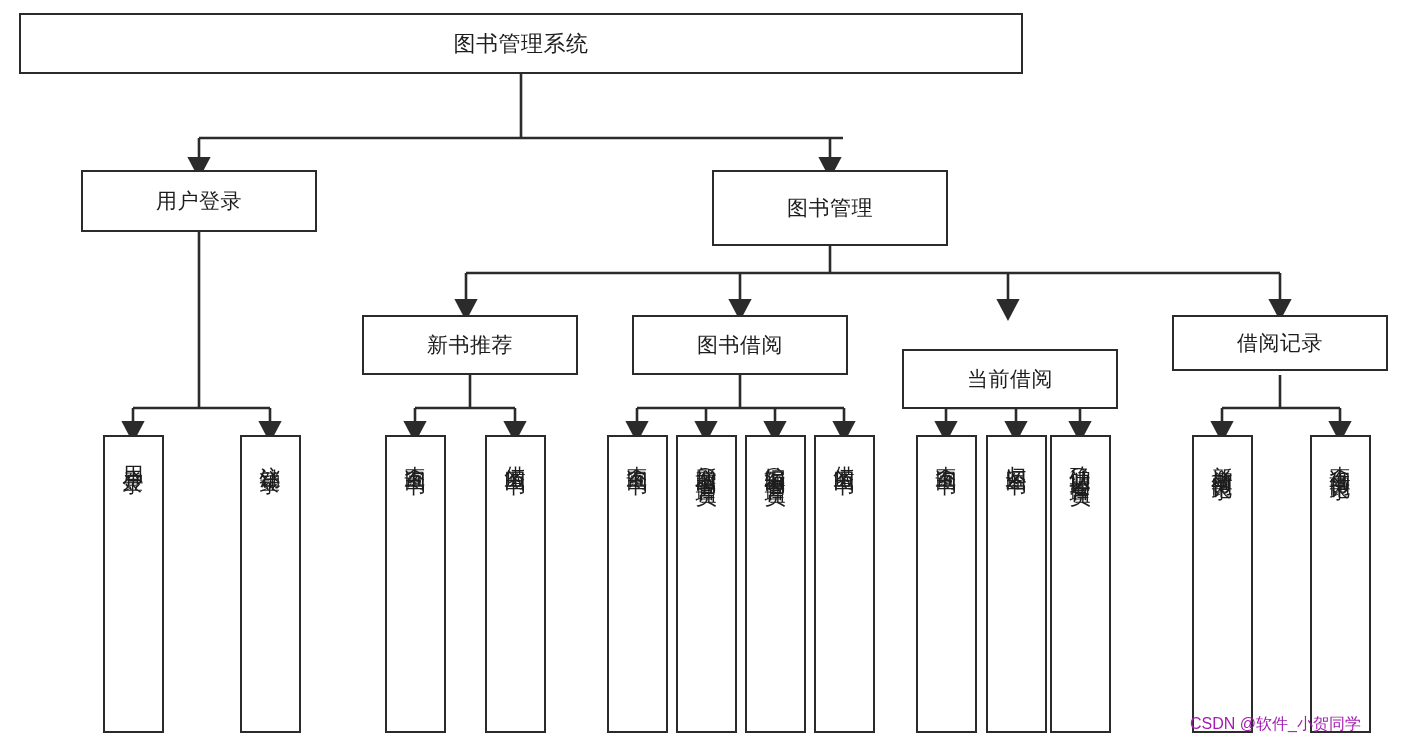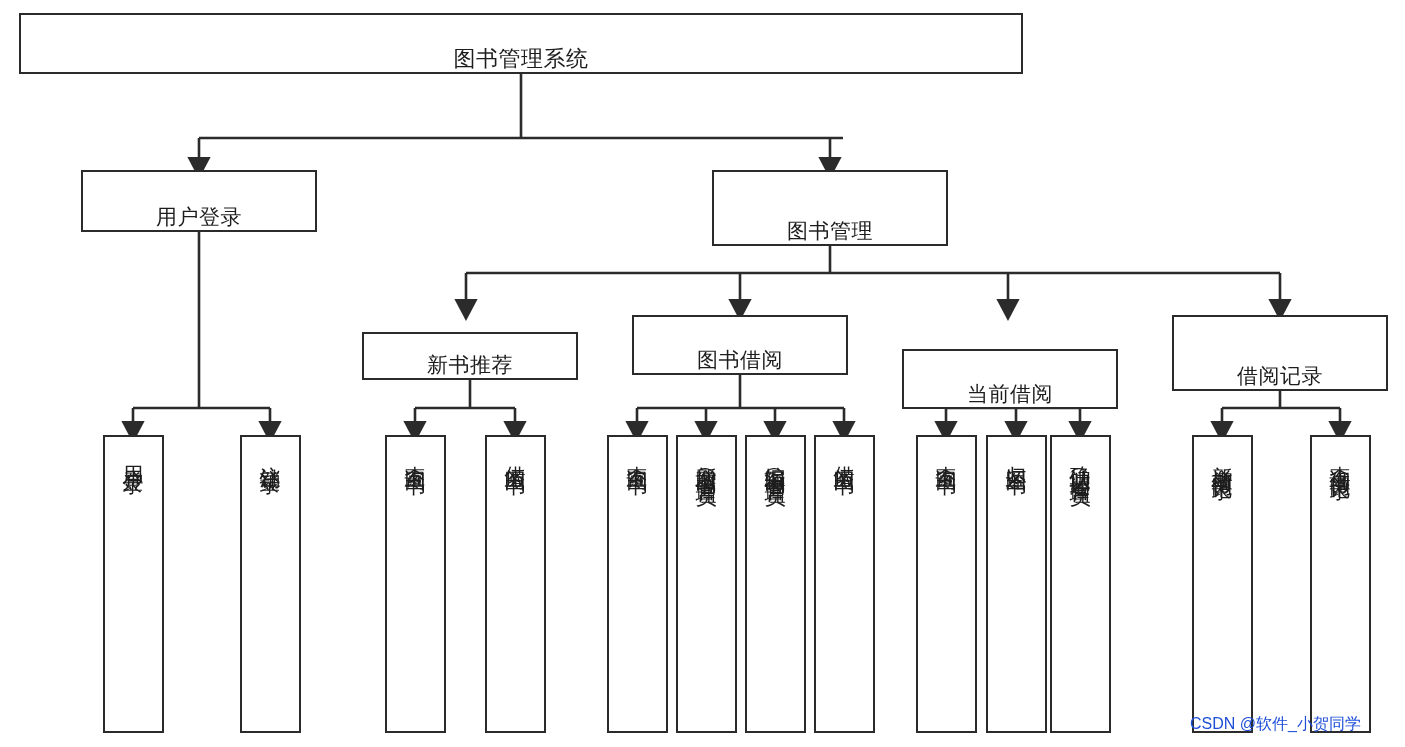--- a/index.html
+++ b/index.html
@@ -25,21 +25,21 @@
     width: 1405px;
     height: 747px;
     pointer-events: none;
   }
   .node {
     position: absolute;
     box-sizing: border-box;
     background: #ffffff;
     border: 2px solid #2b2b2b;
     display: flex;
-    align-items: flex-end;
+    align-items: center;
     justify-content: center;
     color: #1d1d1d;
     z-index: 2;
   }
   .node .label {
     display: block;
     text-align: center;
     line-height: 1.18;
     white-space: nowrap;
   }
@@ -61,21 +61,21 @@
     text-orientation: upright;
     font-size: 21px;
     line-height: 1.0;
     letter-spacing: 3px;
   }
   .watermark {
     position: absolute;
     left: 1190px;
     top: 714px;
     font-size: 16px;
-    color: #1d4ed8;
+    color: #a21caf;
     white-space: nowrap;
     z-index: 5;
   }
 </style>
 </head>
 <body>
 
 <div id="canvas">
 
   <svg id="wires" viewBox="0 0 1405 747" xmlns="http://www.w3.org/2000/svg">
@@ -132,30 +132,30 @@
     <span class="label">图书管理系统</span>
   </div>
 
   <div class="node h" style="left:81px; top:170px; width:236px; height:62px;">
     <span class="label">用户登录</span>
   </div>
   <div class="node h" style="left:712px; top:170px; width:236px; height:76px;">
     <span class="label">图书管理</span>
   </div>
 
-  <div class="node h" style="left:362px; top:332px; width:216px; height:48px;">
+  <div class="node h" style="left:362px; top:315px; width:216px; height:60px;">
     <span class="label">新书推荐</span>
   </div>
   <div class="node h" style="left:632px; top:315px; width:216px; height:60px;">
     <span class="label">图书借阅</span>
   </div>
   <div class="node h" style="left:902px; top:315px; width:216px; height:60px;margin-top:34px;">
     <span class="label">当前借阅</span>
   </div>
-  <div class="node h" style="left:1172px; top:315px; width:216px; height:76px;">
+  <div class="node h" style="left:1172px; top:315px; width:216px; height:56px;">
     <span class="label">借阅记录</span>
   </div>
 
   <div class="node v" style="left:103px; top:435px; width:61px; height:298px;">
     <span class="label">用户登录</span>
   </div>
   <div class="node v" style="left:240px; top:435px; width:61px; height:298px;">
     <span class="label">注销登录</span>
   </div>
 

